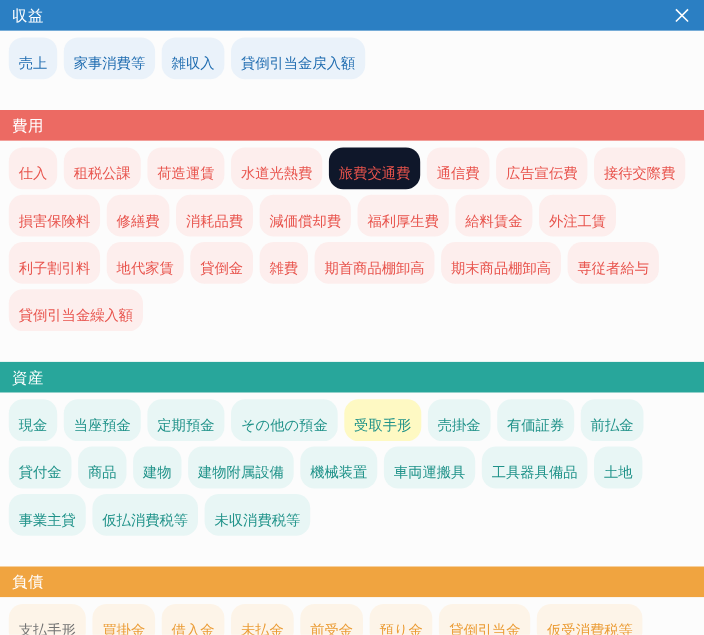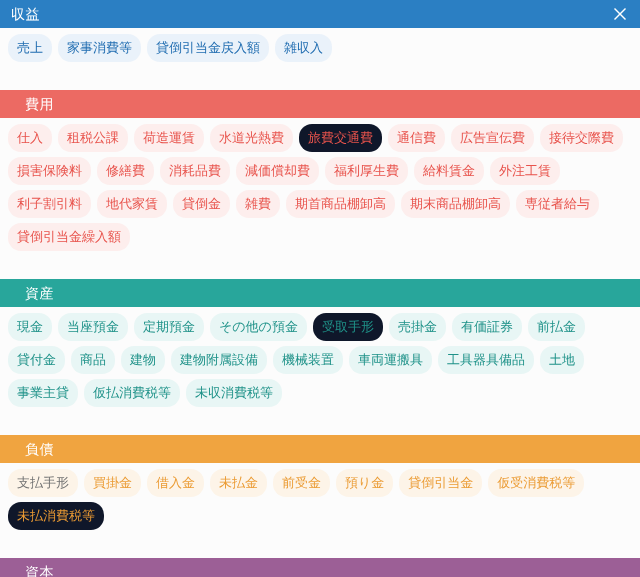--- a/index.html
+++ b/index.html
@@ -49,42 +49,42 @@
   }
   .close-icon svg { display: block; }
 
   
   .section { display: block; }
 
   .section-header {
     height: 28px;
     display: flex;
     align-items: center;
-    padding: 0 25px;
+    padding: 0 11px;
     box-sizing: border-box;
     color: #ffffff;
   }
   .section-header-text {
     font-size: 14px;
     line-height: 1;
     letter-spacing: 0.5px;
   }
 
   .section-body {
     padding: 6px 8px 7px 8px;
     display: flex;
     flex-wrap: wrap;
     align-content: flex-start;
     background: #fcfcfc;
   }
 
   .pill {
     font-size: 13px;
     line-height: 1;
-    padding: 7px 9px 8px 9px;
+    padding: 17px 9px 8px 9px;
     margin: 0 6px 5px 0;
     border-radius: 13px;
     white-space: nowrap;
     cursor: pointer;
     user-select: none;
   }
 
   
   .section-gap { height: 16px; background: #fcfcfc; }
 </style>
@@ -101,22 +101,22 @@
         <line x1="12.5" y1="1.5" x2="1.5" y2="12.5" stroke="#ffffff" stroke-width="1.4"></line>
       </svg>
     </span>
   </div>
 
   <div id="sections-root">
       <div class="section">
         <div class="section-body">
           <span class="pill" style="background: rgb(234, 242, 250); color: rgb(31, 108, 176);">売上</span>
           <span class="pill" style="background: rgb(234, 242, 250); color: rgb(31, 108, 176);">家事消費等</span>
+          <span class="pill" style="background: rgb(234, 242, 250); color: rgb(31, 108, 176);">雑収入</span>
           <span class="pill" style="background: rgb(234, 242, 250); color: rgb(31, 108, 176);">貸倒引当金戻入額</span>
-          <span class="pill" style="background: rgb(234, 242, 250); color: rgb(31, 108, 176);">雑収入</span>
         </div>
       </div>
       <div class="section-gap"></div>
       <div class="section">
         <div class="section-header" style="background: rgb(236, 106, 99);">
           <span class="section-header-text">費用</span>
         </div>
         <div class="section-body">
           <span class="pill" style="background: rgb(253, 238, 237); color: rgb(232, 83, 76);">仕入</span>
           <span class="pill" style="background: rgb(253, 238, 237); color: rgb(232, 83, 76);">租税公課</span>
@@ -146,21 +146,21 @@
       <div class="section-gap"></div>
       <div class="section">
         <div class="section-header" style="background: rgb(40, 166, 155);">
           <span class="section-header-text">資産</span>
         </div>
         <div class="section-body">
           <span class="pill" style="background: rgb(232, 246, 245); color: rgb(31, 146, 137);">現金</span>
           <span class="pill" style="background: rgb(232, 246, 245); color: rgb(31, 146, 137);">当座預金</span>
           <span class="pill" style="background: rgb(232, 246, 245); color: rgb(31, 146, 137);">定期預金</span>
           <span class="pill" style="background: rgb(232, 246, 245); color: rgb(31, 146, 137);">その他の預金</span>
-          <span class="pill" style="background: #0f172a; color: rgb(31, 146, 137);">受取手形</span>
+          <span class="pill" style="background: #fef9c3; color: rgb(31, 146, 137);">受取手形</span>
           <span class="pill" style="background: rgb(232, 246, 245); color: rgb(31, 146, 137);">売掛金</span>
           <span class="pill" style="background: rgb(232, 246, 245); color: rgb(31, 146, 137);">有価証券</span>
           <span class="pill" style="background: rgb(232, 246, 245); color: rgb(31, 146, 137);">前払金</span>
           <span class="pill" style="background: rgb(232, 246, 245); color: rgb(31, 146, 137);">貸付金</span>
           <span class="pill" style="background: rgb(232, 246, 245); color: rgb(31, 146, 137);">商品</span>
           <span class="pill" style="background: rgb(232, 246, 245); color: rgb(31, 146, 137);">建物</span>
           <span class="pill" style="background: rgb(232, 246, 245); color: rgb(31, 146, 137);">建物附属設備</span>
           <span class="pill" style="background: rgb(232, 246, 245); color: rgb(31, 146, 137);">機械装置</span>
           <span class="pill" style="background: rgb(232, 246, 245); color: rgb(31, 146, 137);">車両運搬具</span>
           <span class="pill" style="background: rgb(232, 246, 245); color: rgb(31, 146, 137);">工具器具備品</span>

